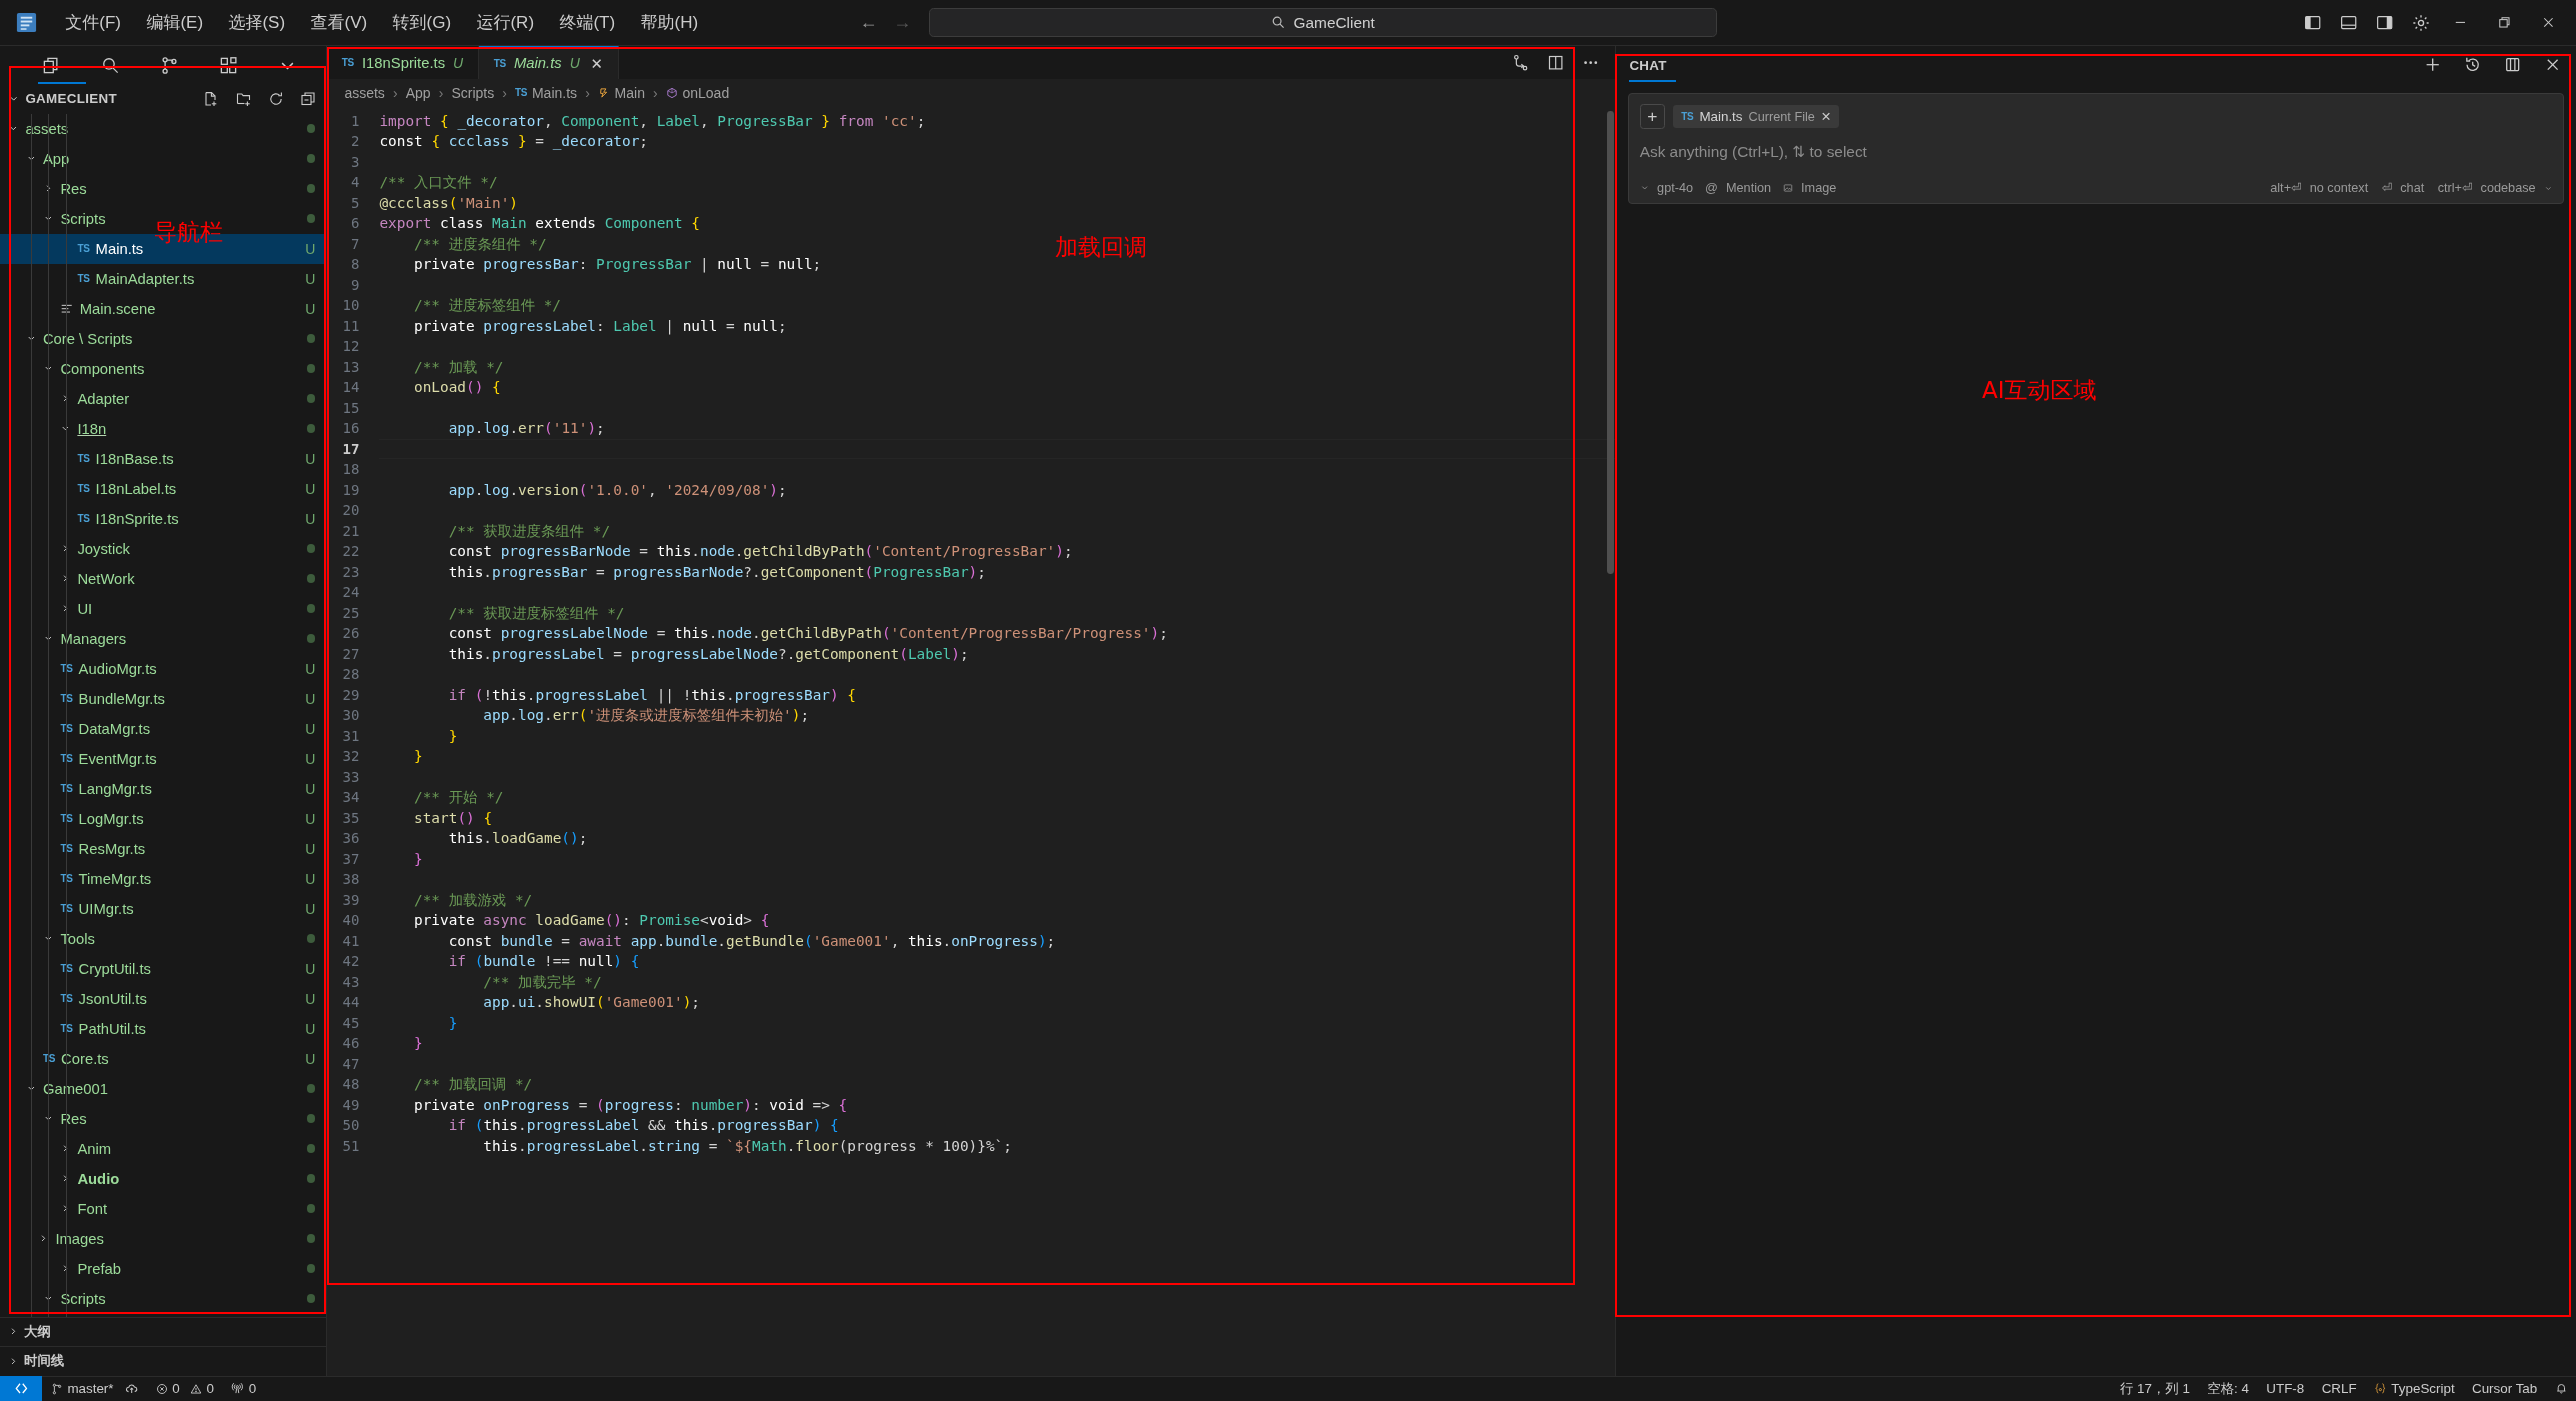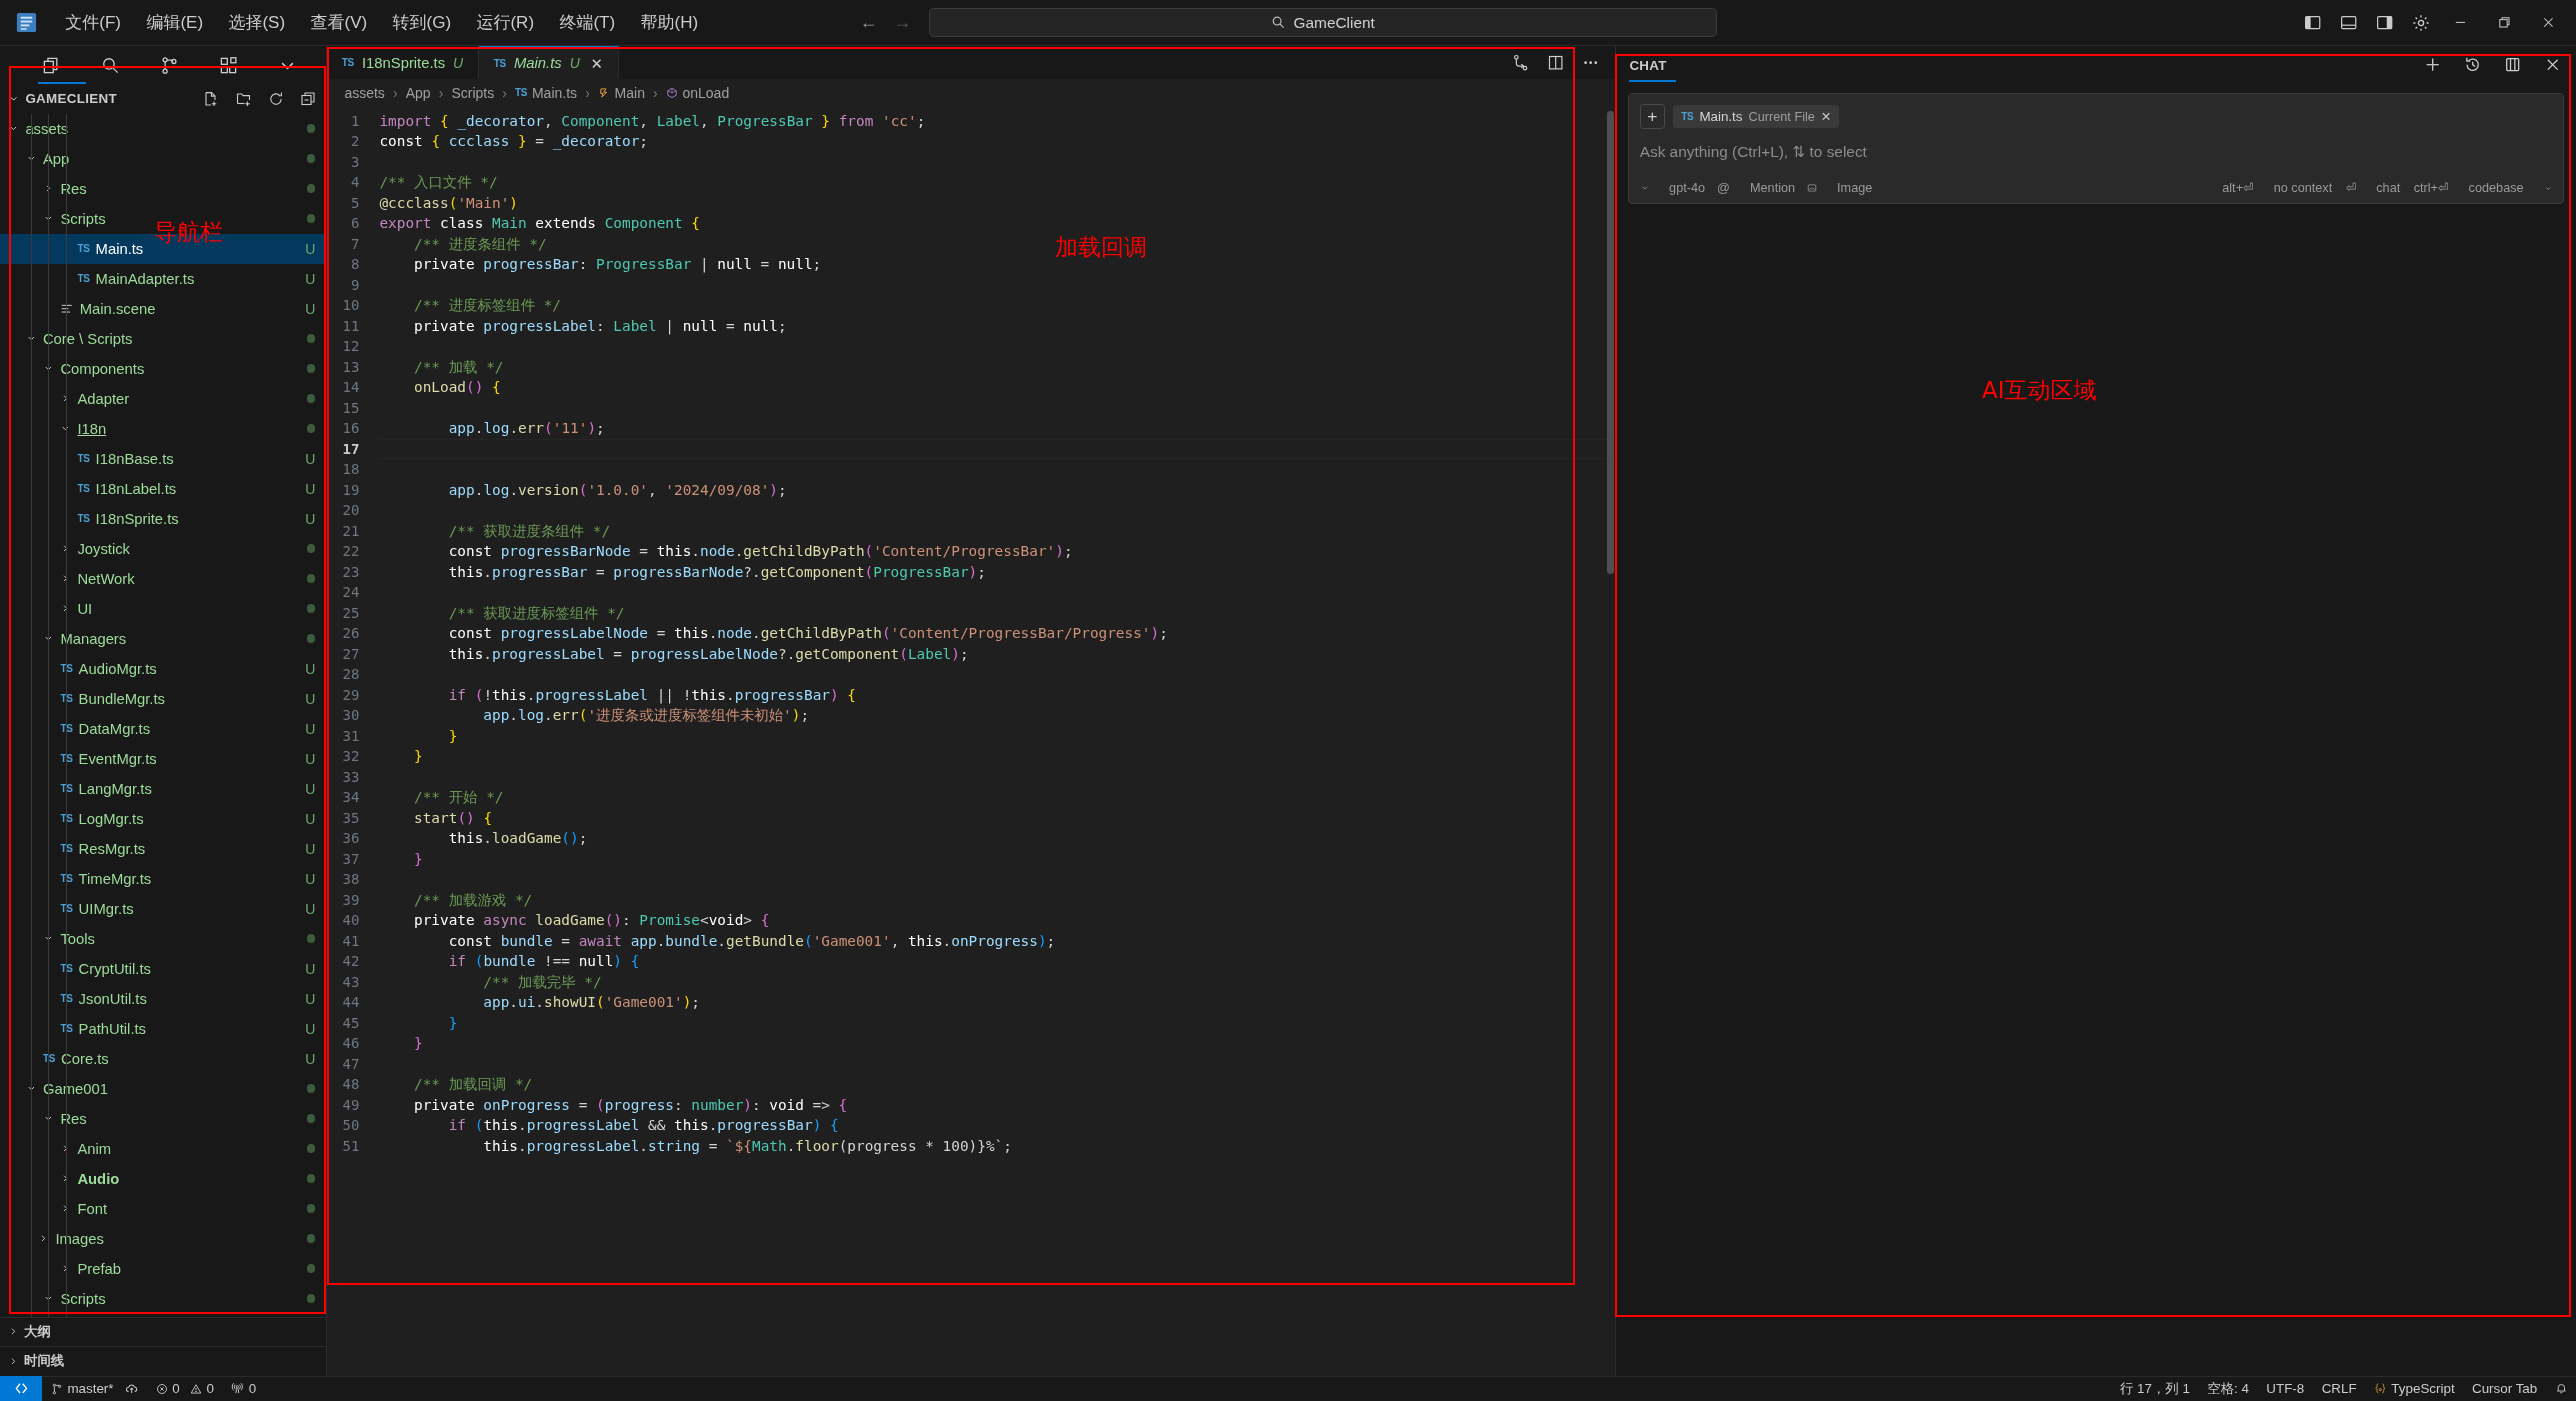--- a/index.html
+++ b/index.html
@@ -194,21 +194,21 @@
     display:flex; align-items:center; gap: 6px; background:#3a3a3a;
     border-radius: 3.4px; padding: 4px 8px; font-size: 13.4px; color:#d4d4d4;
   }
   .chip .sub { color:#9d9d9d; font-size: 12.7px; }
   .chip .x { color:#cccccc; font-size:12.7px; }
   #chat-placeholder { margin-top: 13.4px; font-size: 15.4px; color: #8c8c8c; }
   #chat-foot {
     margin-top: auto; display: flex; align-items: center; gap: 12px;
     font-size: 12.7px; color: #9a9a9a; padding-top: 12px;
   }
-  .cf-item { display:flex; align-items:center; gap: 20px; }
+  .cf-item { display:flex; align-items:center; gap: 8px; }
   #chat-foot-right { margin-left:auto; display:flex; align-items:center; gap: 13.4px; }
 
   
   #statusbar {
     height: 25.5px; flex: 0 0 25.5px; background: #181818;
     display: flex; align-items: center; font-size: 13.4px; color: #cccccc;
     border-top: 0.7px solid #2b2b2b;
   }
   #remote-btn {
     background: #0078d4; height: 25.5px; width: 42px;

